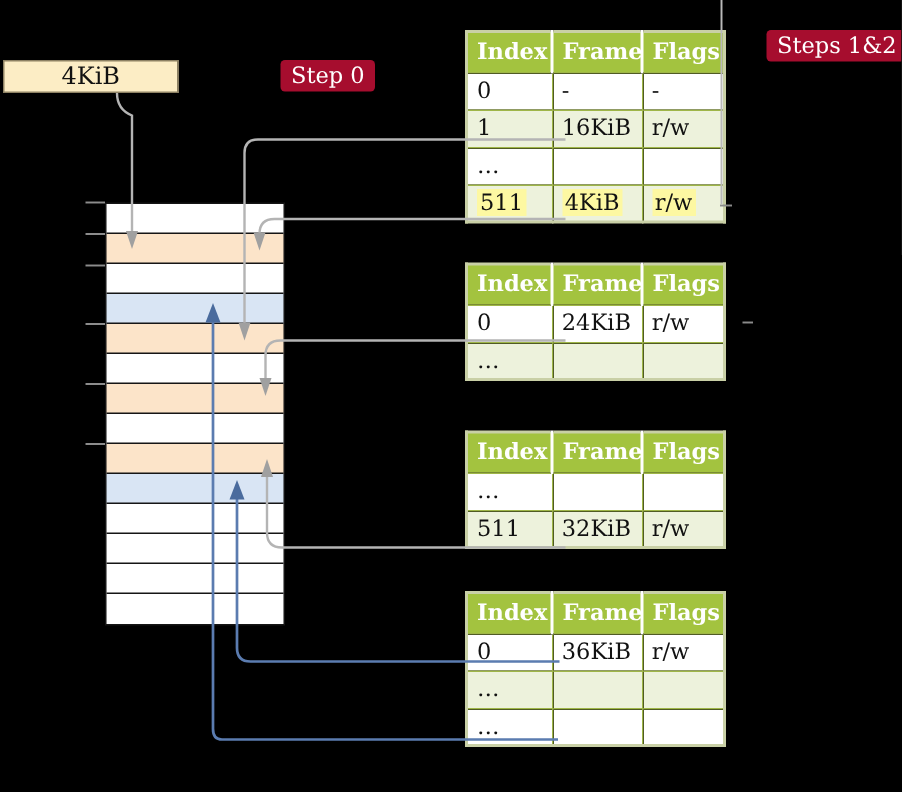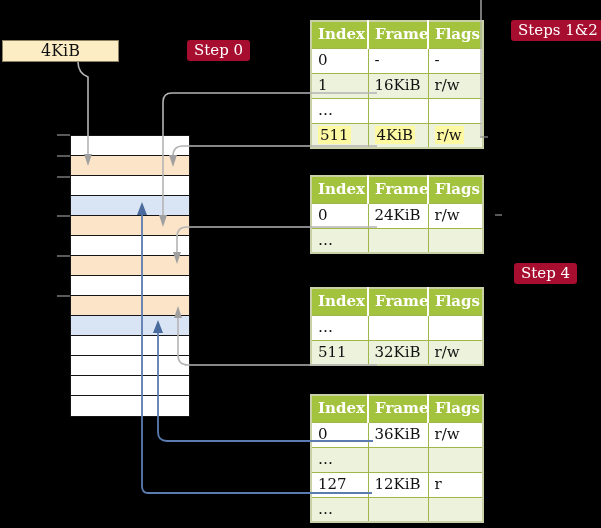--- a/index.html
+++ b/index.html
@@ -70,21 +70,20 @@
 </style>
 </head>
 <body>
 
 <div class="stage">
 
   <div class="base-box">4KiB</div>
 
   <div class="step-label s0">Step 0</div>
   <div class="step-label s12">Steps 1&amp;2</div>
-  <div class="step-label s4">Step 4</div>
 
   <div class="memory">
     <div class="mrow m-white"></div>
     <div class="mrow m-frame"></div>
     <div class="mrow m-white"></div>
     <div class="mrow m-page"></div>
     <div class="mrow m-frame"></div>
     <div class="mrow m-white"></div>
     <div class="mrow m-frame"></div>
     <div class="mrow m-white"></div>
@@ -203,25 +202,20 @@
     <tbody>
       <tr>
         <td>0</td>
         <td>36KiB</td>
         <td>r/w</td>
       </tr>
       <tr>
         <td>…</td>
         <td></td>
         <td></td>
-      </tr>
-      <tr>
-        <td>127</td>
-        <td>12KiB</td>
-        <td>r</td>
       </tr>
       <tr>
         <td>…</td>
         <td></td>
         <td></td>
       </tr>
     </tbody>
   </table>
 
   <svg class="overlay" width="601" height="528" viewBox="0 0 601 528">

